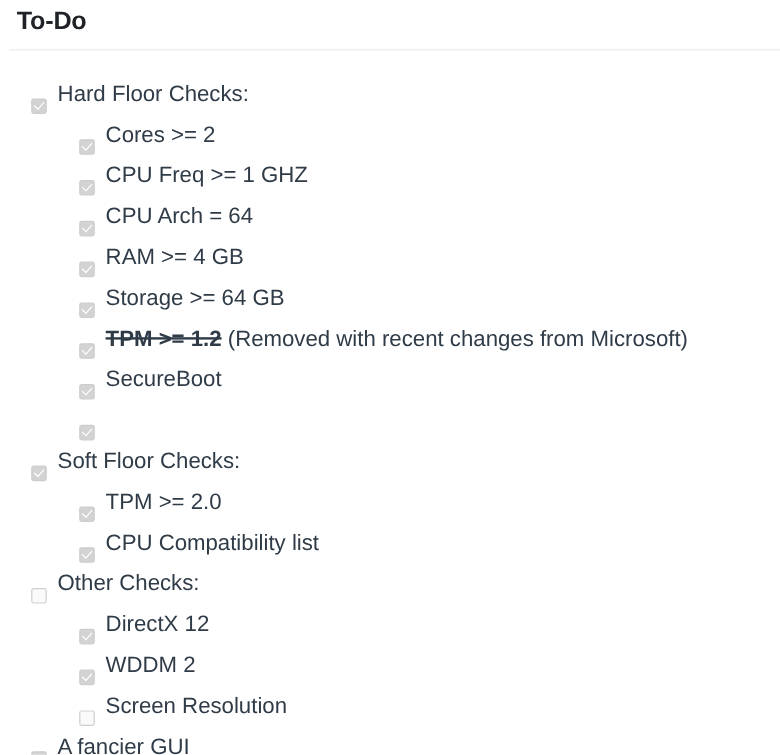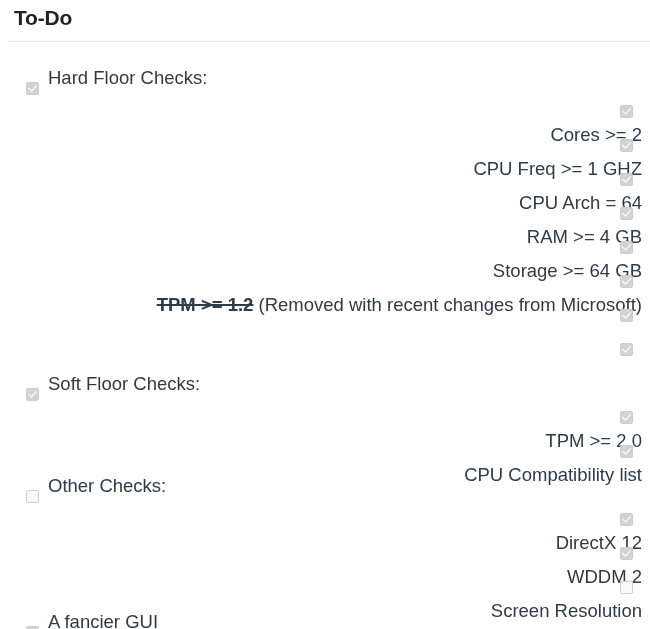--- a/index.html
+++ b/index.html
@@ -48,21 +48,21 @@
     display: flex;
     align-items: flex-end;
     line-height: 34px;
     height: 34px;
     font-size: 18.5px;
     color: #2f3b47;
     white-space: nowrap;
   }
 
   .task-item.level-0 { padding-left: 18px; }
-  .task-item.level-1 { padding-left: 58px; flex-direction: column; }
+  .task-item.level-1 { padding-left: 58px; }
 
   .task-checkbox {
     flex: 0 0 auto;
     width: 13px;
     height: 13px;
     margin: 10px 9px 0 0;
     border-radius: 2px;
     box-sizing: border-box;
     position: relative;
     display: inline-block;
@@ -137,20 +137,21 @@
       <li class="task-item level-1">
         <span class="task-checkbox checked"></span>
         <span class="task-label"><span>Storage &gt;= 64 GB</span></span>
       </li>
       <li class="task-item level-1">
         <span class="task-checkbox checked"></span>
         <span class="task-label"><span class="strike">TPM &gt;= 1.2</span><span class="note"> (Removed with recent changes from Microsoft)</span></span>
       </li>
       <li class="task-item level-1">
         <span class="task-checkbox checked"></span>
+        <span class="task-label"><span>SecureBoot</span></span>
       </li>
       <li class="task-item level-1">
         <span class="task-checkbox checked"></span>
       </li>
       <li class="task-item level-0">
         <span class="task-checkbox checked"></span>
         <span class="task-label"><span>Soft Floor Checks:</span></span>
       </li>
       <li class="task-item level-1">
         <span class="task-checkbox checked"></span>

